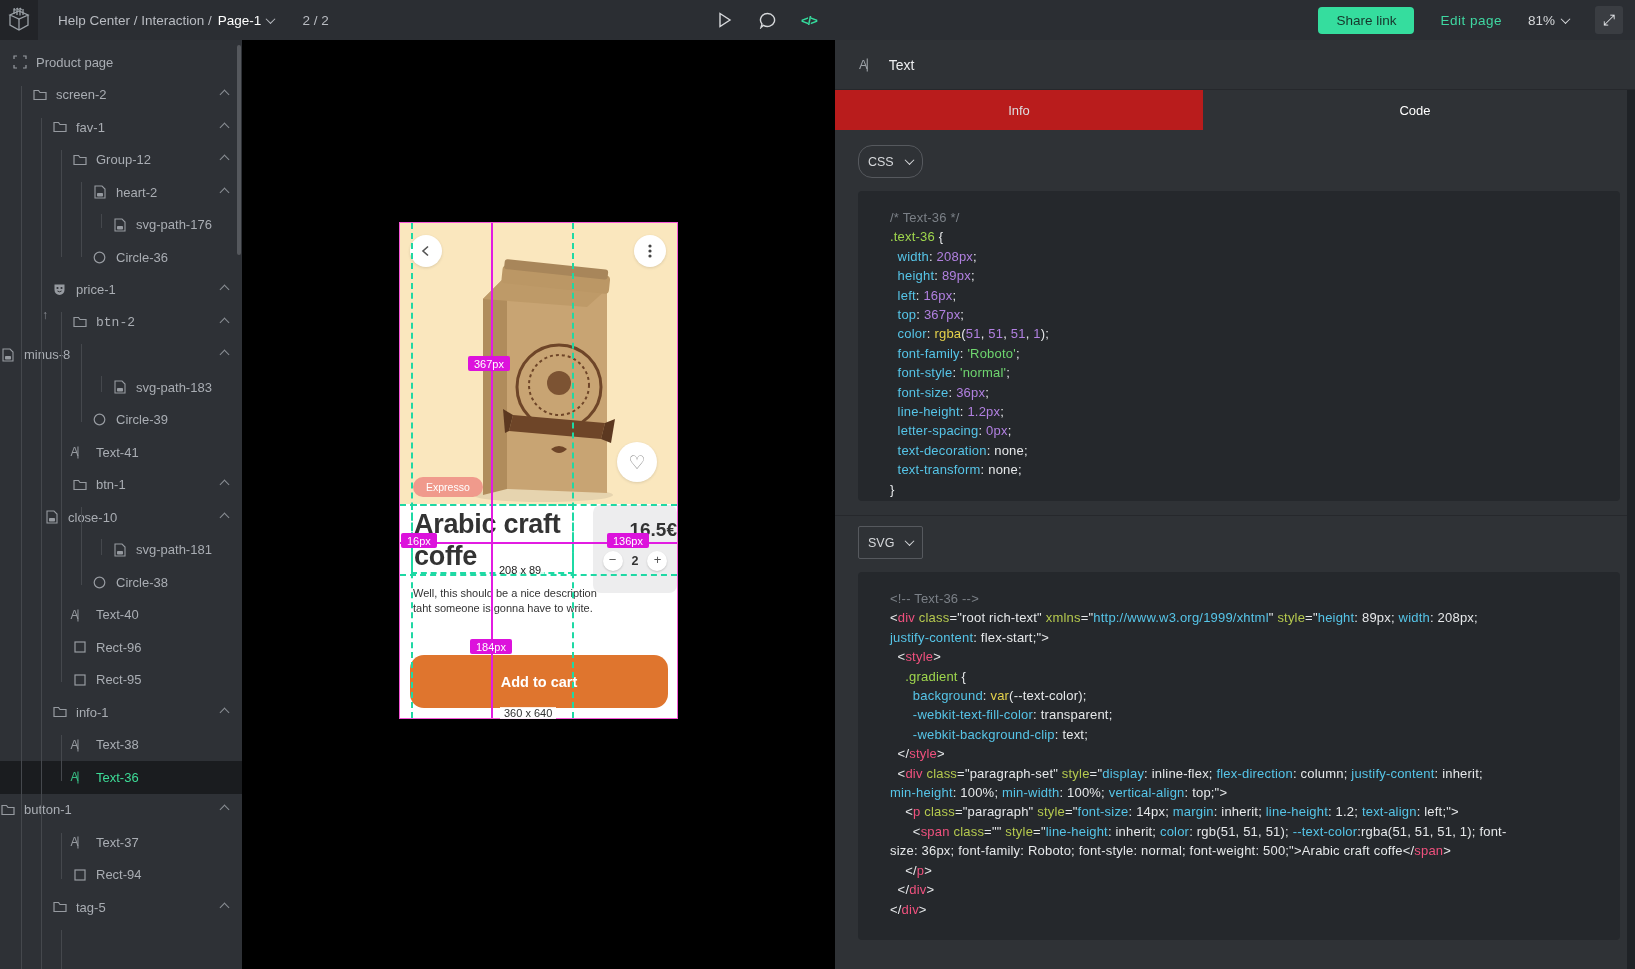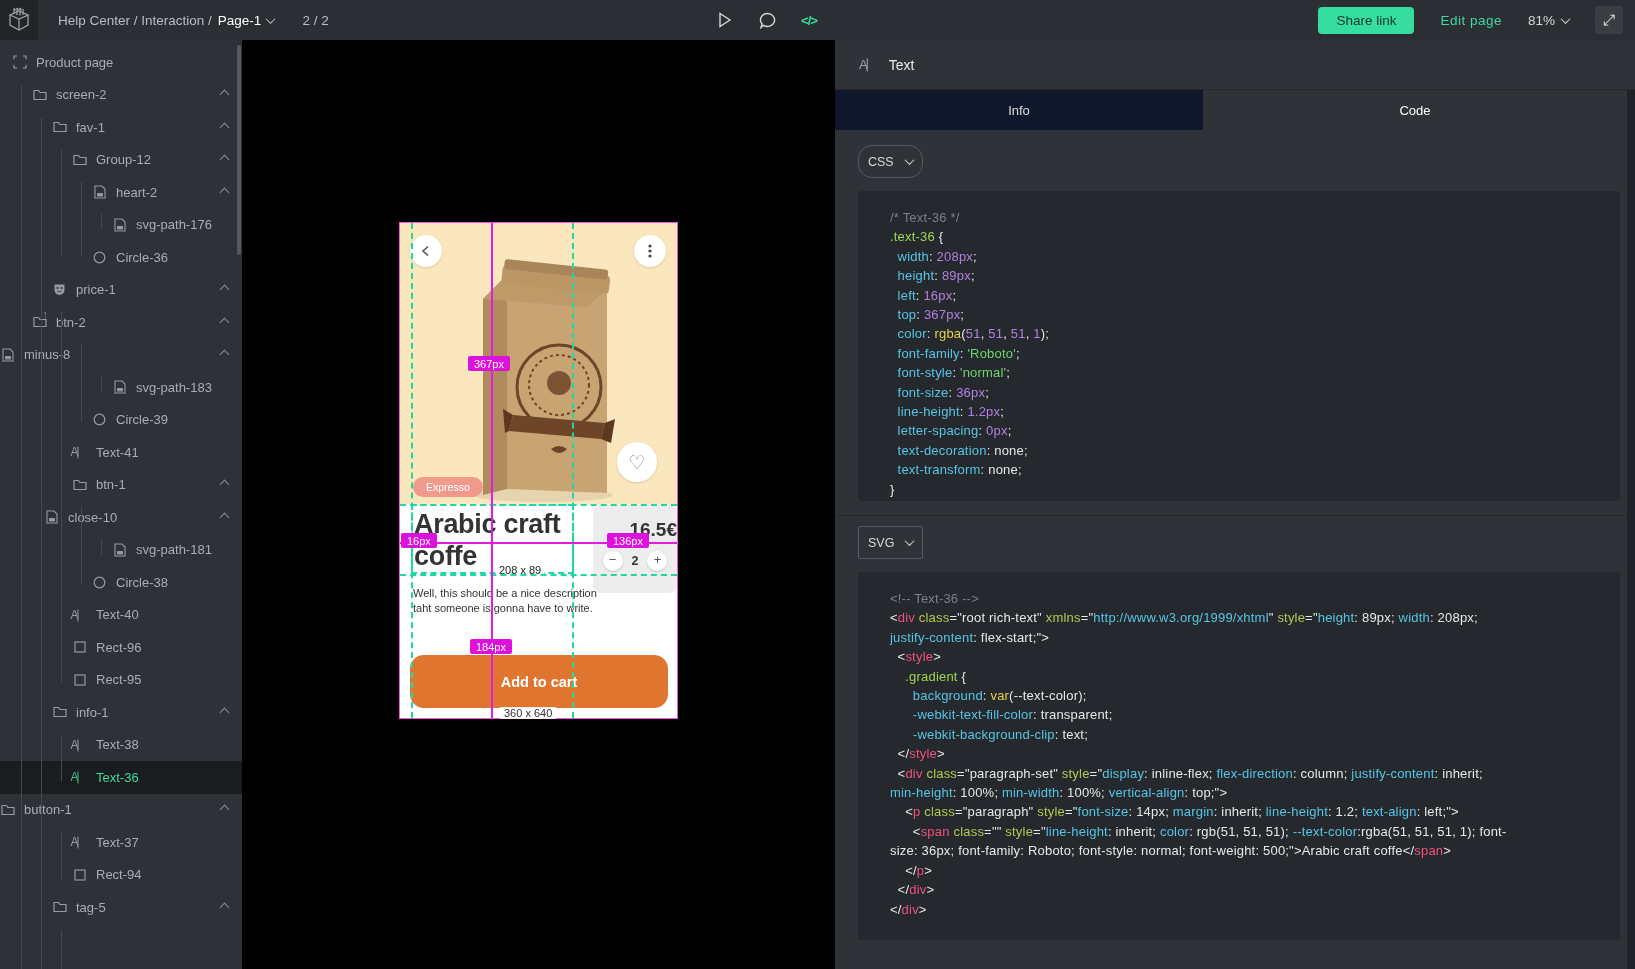--- a/index.html
+++ b/index.html
@@ -61,21 +61,21 @@
   .dash-h { position:absolute; height:0; border-top:2px dashed #1ed9a4; }
   .chip { position:absolute; background:#dc12dc; color:#fff; font-size:11px; padding:1.5px 6px; border-radius:2px; z-index:5; }
 
   
   #rpanel { position:absolute; left:835px; top:40px; width:800px; height:929px; background:#2f3236; z-index:20; }
   #rp-head { height:50px; display:flex; align-items:center; padding-left:24px; gap:10px; border-bottom:1px solid #26282c; }
   #rp-head .nicon { color:#9ba0a6; font-size:13px; letter-spacing:-1px; }
   #rp-head .ntitle { color:#ecedef; font-size:14px; }
   #tabs { display:flex; height:40px; }
   .tab { display:flex; align-items:center; justify-content:center; font-size:13px; cursor:pointer; }
-  .tab.info { width:368px; background:#0f172a; color:#dcdee1; }
+  .tab.info { width:368px; background:#b91c1c; color:#dcdee1; }
   .tab.code { width:424px; background:#2f3236; color:#fff; }
   #rp-track { position:absolute; right:0; top:50px; width:8px; height:879px; background:#1f2226; }
   .sel-ctl { position:absolute; left:23px; width:65px; height:33px; border:1px solid #56595e; border-radius:2px; display:flex; align-items:center; justify-content:space-between; padding:0 9px; color:#d6d8db; font-size:12.5px; cursor:pointer; background:transparent; }
   .codeblock { position:absolute; left:23px; width:762px; background:#25282c; border-radius:4px; padding:17px 0 0 32px; font-size:13px; line-height:19.4px; letter-spacing:.2px; overflow:hidden; }
   .codeblock .line { white-space:pre; }
   .cm{color:#7b8087} .sel-t{color:#9fd64d} .pr{color:#56c5e8} .num{color:#b180e0}
   .fn{color:#e5d24b} .str{color:#6fd66f} .pl{color:#e6e8ea} .tag{color:#f0517e}
   .attr{color:#b5c94e} .lnk{color:#56c5e8} .val{color:#e6e8ea}
   #divider2 { position:absolute; left:0; top:475px; width:792px; height:1px; background:#26282c; }
 </style>
@@ -193,21 +193,21 @@
             <svg width="13" height="13" viewBox="0 0 13 13" fill="#a9adb3">
               <path d="M1.5 1.5 H11.5 V7 a5 5 0 0 1 -10 0 Z"></path>
               <circle cx="4.5" cy="5" r="1.1" fill="#2e3136"></circle>
               <circle cx="8.5" cy="5" r="1.1" fill="#2e3136"></circle>
               <path d="M4.5 8 Q6.5 9.6 8.5 8" stroke="#2e3136" stroke-width="1" fill="none"></path>
             </svg>
           </span>
           <span>price-1</span>
           <span class="tchev chev up"></span>
         </div>
-        <div class="trow" style="padding-left: 32px;">
+        <div class="trow" style="padding-left: 72px; font-family: Liberation Mono, monospace;">
           <span class="ticon">
             <svg width="14" height="12" viewBox="0 0 14 12" fill="none" stroke="#a9adb3" stroke-width="1.2">
               <path d="M1 3 V10.5 H13 V3.5 H7 L5.5 1.5 H1 Z"></path>
             </svg>
           </span>
           <span>btn-2</span>
           <span class="tchev chev up"></span>
         </div>
         <div class="trow" style="">
           <span class="ticon">

